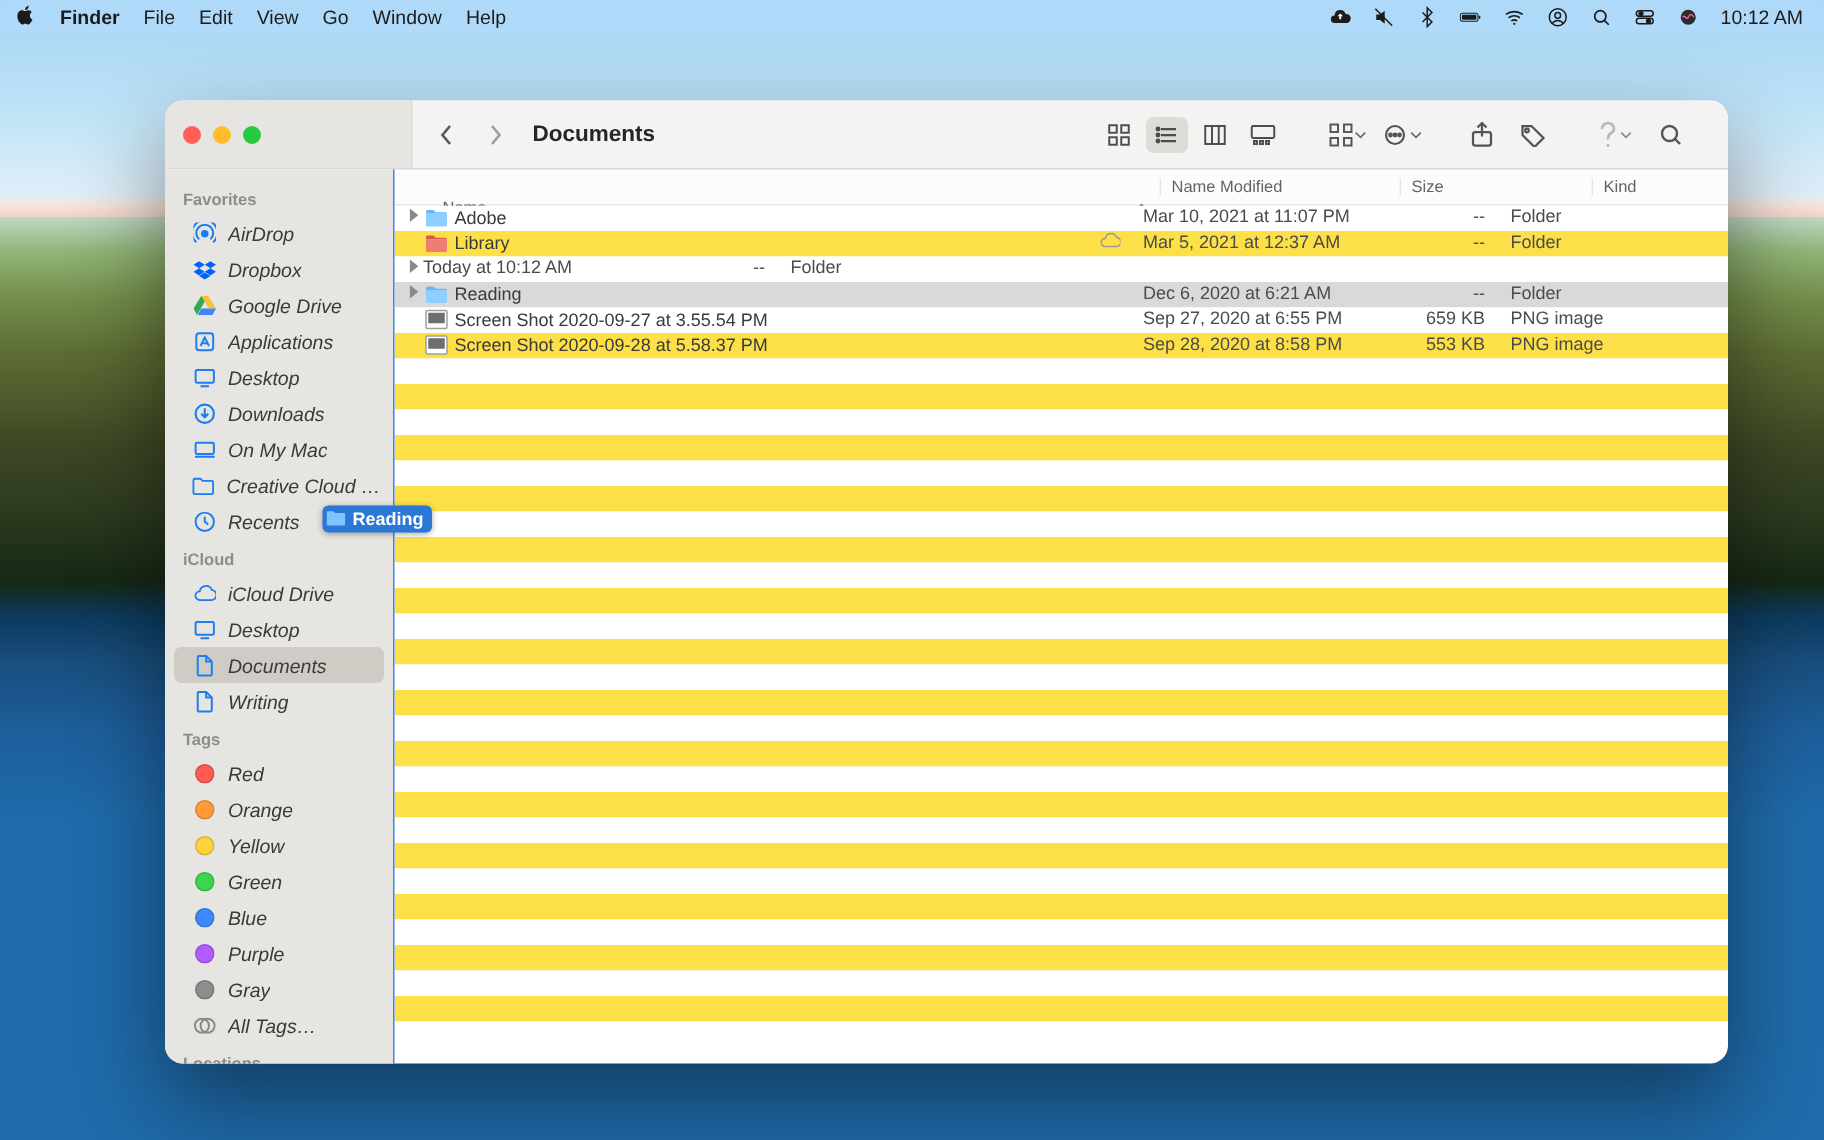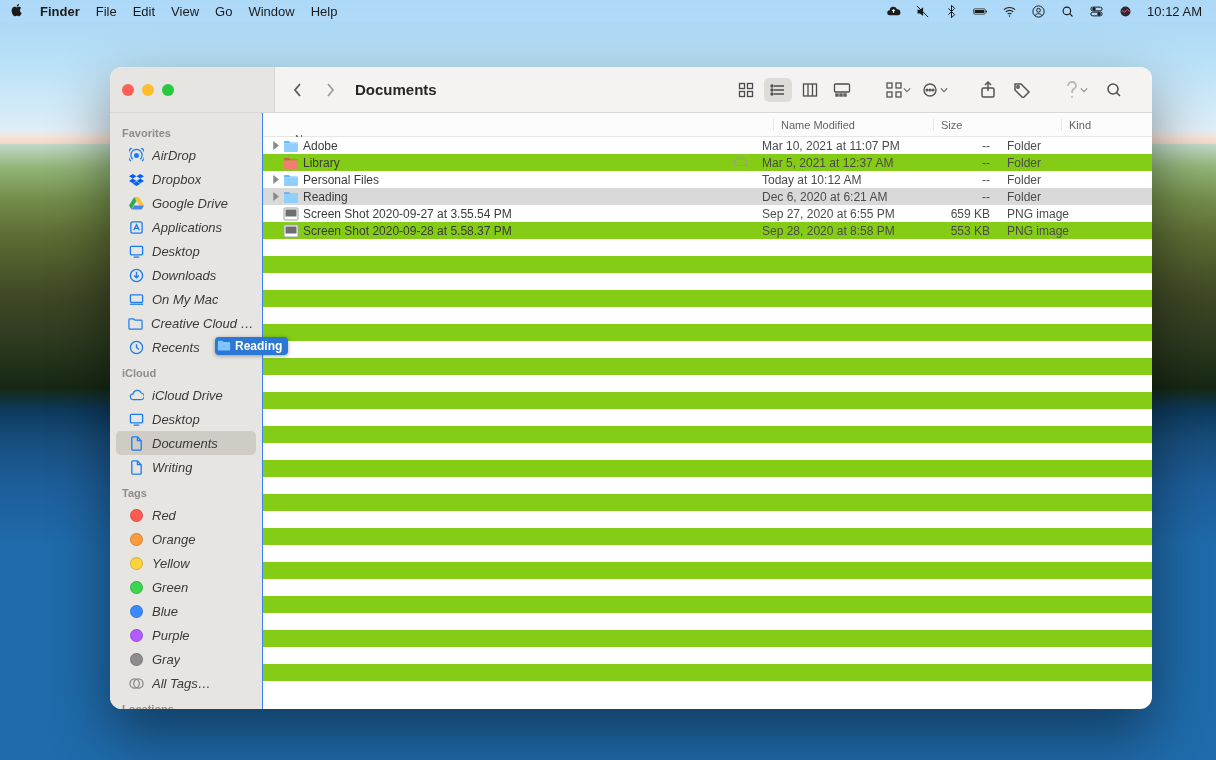--- a/index.html
+++ b/index.html
@@ -62,22 +62,22 @@
 
 .main{flex:1;display:flex;flex-direction:column;min-width:0;}
 .cols{display:flex;align-items:center;height:23px;border-bottom:1px solid #e6e6e6;
  font-size:11px;color:#636363;padding-left:32px;background:#fcfcfc;}
 .cols .c-name{width:478px;display:flex;align-items:center;gap:4px;margin-top:28px;}
 .cols .c-date{width:152px;border-left:1px solid #e6e6e6;padding-left:7px;}
 .cols .c-size{width:76px;border-left:1px solid #e6e6e6;padding-left:7px;}
 .cols .c-kind{flex:1;border-left:1px solid #e6e6e6;padding-left:7px;margin-left:44px;}
 .sort-caret{color:#7d7d7d;margin-left:auto;margin-right:8px;}
 .rows{flex:1;overflow:hidden;}
-.row{display:flex;align-items:center;height:17px;font-size:12px;color:#3a3a3a;padding-left:6px;}
-.row.even{background:#fff;} .row.odd{background:#84cc16;}
+.row{display:flex;align-items:flex-start;height:17px;font-size:12px;color:#3a3a3a;padding-left:6px;}
+.row.even{background:#fff;} .row.odd{background:#fde047;}
 .row.selected{background:#d9d9d9;}
 .row .exp{width:12px;color:#8a8a8a;text-align:center;}
 .row .ficon{width:16px;height:16px;margin:0 4px 0 2px;display:flex;align-items:center;justify-content:center;}
 .row .r-name{width:480px;display:flex;align-items:center;}
 .row .r-date{width:152px;color:#4b4b4b;padding-left:1px;}
 .row .r-size{width:76px;text-align:right;padding-right:10px;color:#4b4b4b;}
 .row .r-kind{flex:1;padding-left:7px;color:#4b4b4b;}
 .cloud-inline{color:#8b8b8b;margin-left:auto;margin-right:14px;}
 
 .drag-pill{position:absolute;left:215px;top:337px;display:flex;align-items:center;height:18px;
@@ -518,29 +518,20 @@
                   </svg></span>
               </span>
               <span class="r-date">Mar 5, 2021 at 12:37 AM</span>
               <span class="r-size">--</span>
               <span class="r-kind">Folder</span>
             </div>
             <div class="row even">
               <span class="exp"><svg width="7" height="9" viewBox="0 0 6 8" fill="#8a8a8a">
                   <path d="M1 0l5 4-5 4z"></path>
                 </svg></span>
-              <span class="r-name">
-                <span class="ficon">
-                  <svg viewBox="0 0 16 14">
-                    <path fill="#64b7ff" d="M1 3a1 1 0 011-1h4l1.5 1.5H14a1 1 0 011 1V4.5H1z"></path>
-                    <path fill="#8fcfff" d="M1 4.5h14V12a1 1 0 01-1 1H2a1 1 0 01-1-1z"></path>
-                  </svg>
-                </span>
-                <span>Personal Files</span>
-              </span>
               <span class="r-date">Today at 10:12 AM</span>
               <span class="r-size">--</span>
               <span class="r-kind">Folder</span>
             </div>
             <div class="row odd selected">
               <span class="exp"><svg width="7" height="9" viewBox="0 0 6 8" fill="#8a8a8a">
                   <path d="M1 0l5 4-5 4z"></path>
                 </svg></span>
               <span class="r-name">
                 <span class="ficon">

